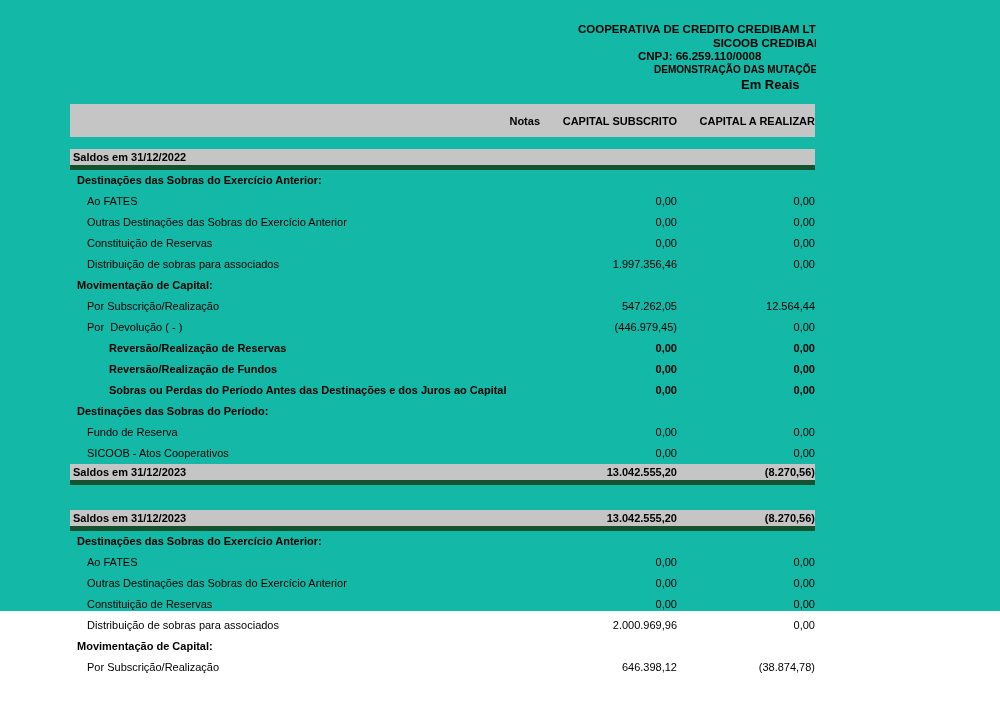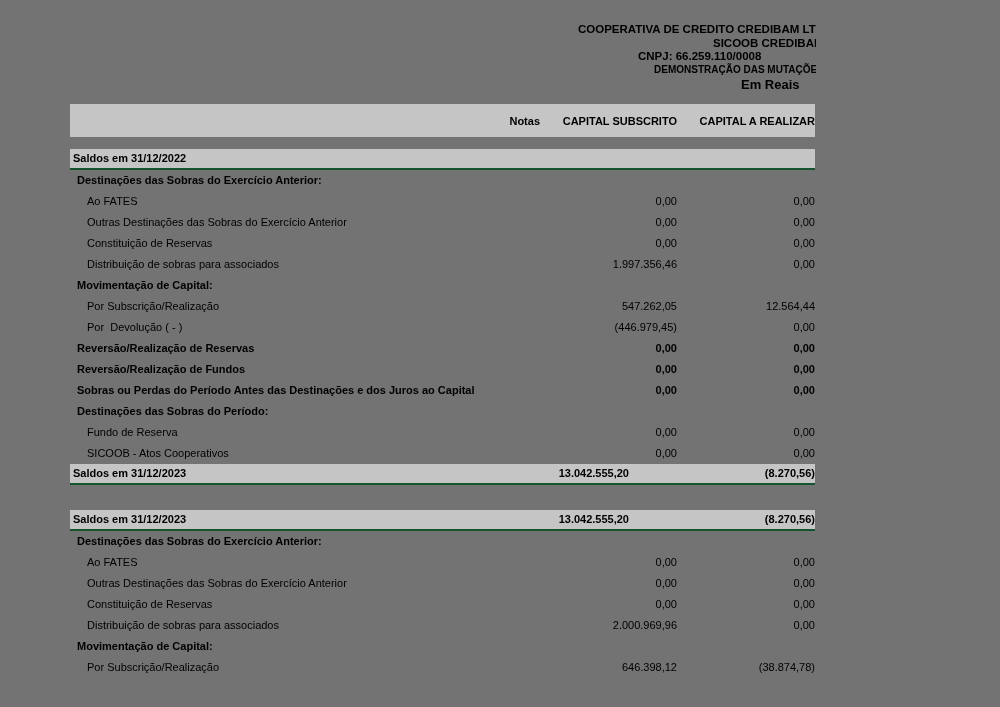--- a/index.html
+++ b/index.html
@@ -5,22 +5,22 @@
   * { margin: 0; padding: 0; box-sizing: border-box; }
   html, body { background: #ffffff; }
   body {
     width: 1000px; height: 707px;
     font-family: "Liberation Sans", sans-serif;
     color: #000;
     overflow: hidden;
   }
   .viewport {
     position: relative;
-    width: 1000px; height: 707px;
-    background: #737373;
+    width: 1000px; height: 611px;
+    background: #14b8a6;
   }
   .clip {
     position: absolute; left: 0; top: 0;
     width: 816px; height: 707px;
     overflow: hidden;
   }
   
   .hline { position: absolute; white-space: nowrap; font-weight: bold; }
   .h1 { left: 578px; top: 23px;  font-size: 11.5px; }
   .h2 { left: 713px; top: 37px;  font-size: 11.5px; }
@@ -49,28 +49,27 @@
   }
   .cell { white-space: pre; }
   .c-label { flex: 1 1 auto; min-width: 0; overflow: visible; padding-left: 17px; }
   .c-notas { width: 68px;  text-align: right; flex: 0 0 auto; }
   .c-sub   { width: 137px; text-align: right; flex: 0 0 auto; }
   .c-real  { width: 138px; text-align: right; flex: 0 0 auto; }
 
   .trow.saldo {
     background: #c5c5c5;
     font-weight: bold;
-    border-bottom: 2px solid #14532d;
-    gap: 48px;
+    border-bottom: 5px solid #14532d;
   }
   .trow.saldo .c-label { padding-left: 3px; }
   .trow.section { font-weight: bold; }
   .trow.section .c-label { padding-left: 7px; }
   .trow.boldtotal { font-weight: bold; }
-  .trow.boldtotal .c-label { padding-left: 7px; }
+  .trow.boldtotal .c-label { padding-left: 7px; margin-left: 32px; }
 </style>
 </head>
 <body>
 
 <div class="viewport">
   <div class="clip">
 
     <div class="hline h1">COOPERATIVA DE CREDITO CREDIBAM LT</div>
     <div class="hline h2">SICOOB CREDIBAM</div>
     <div class="hline h3">CNPJ: 66.259.110/0008</div>

